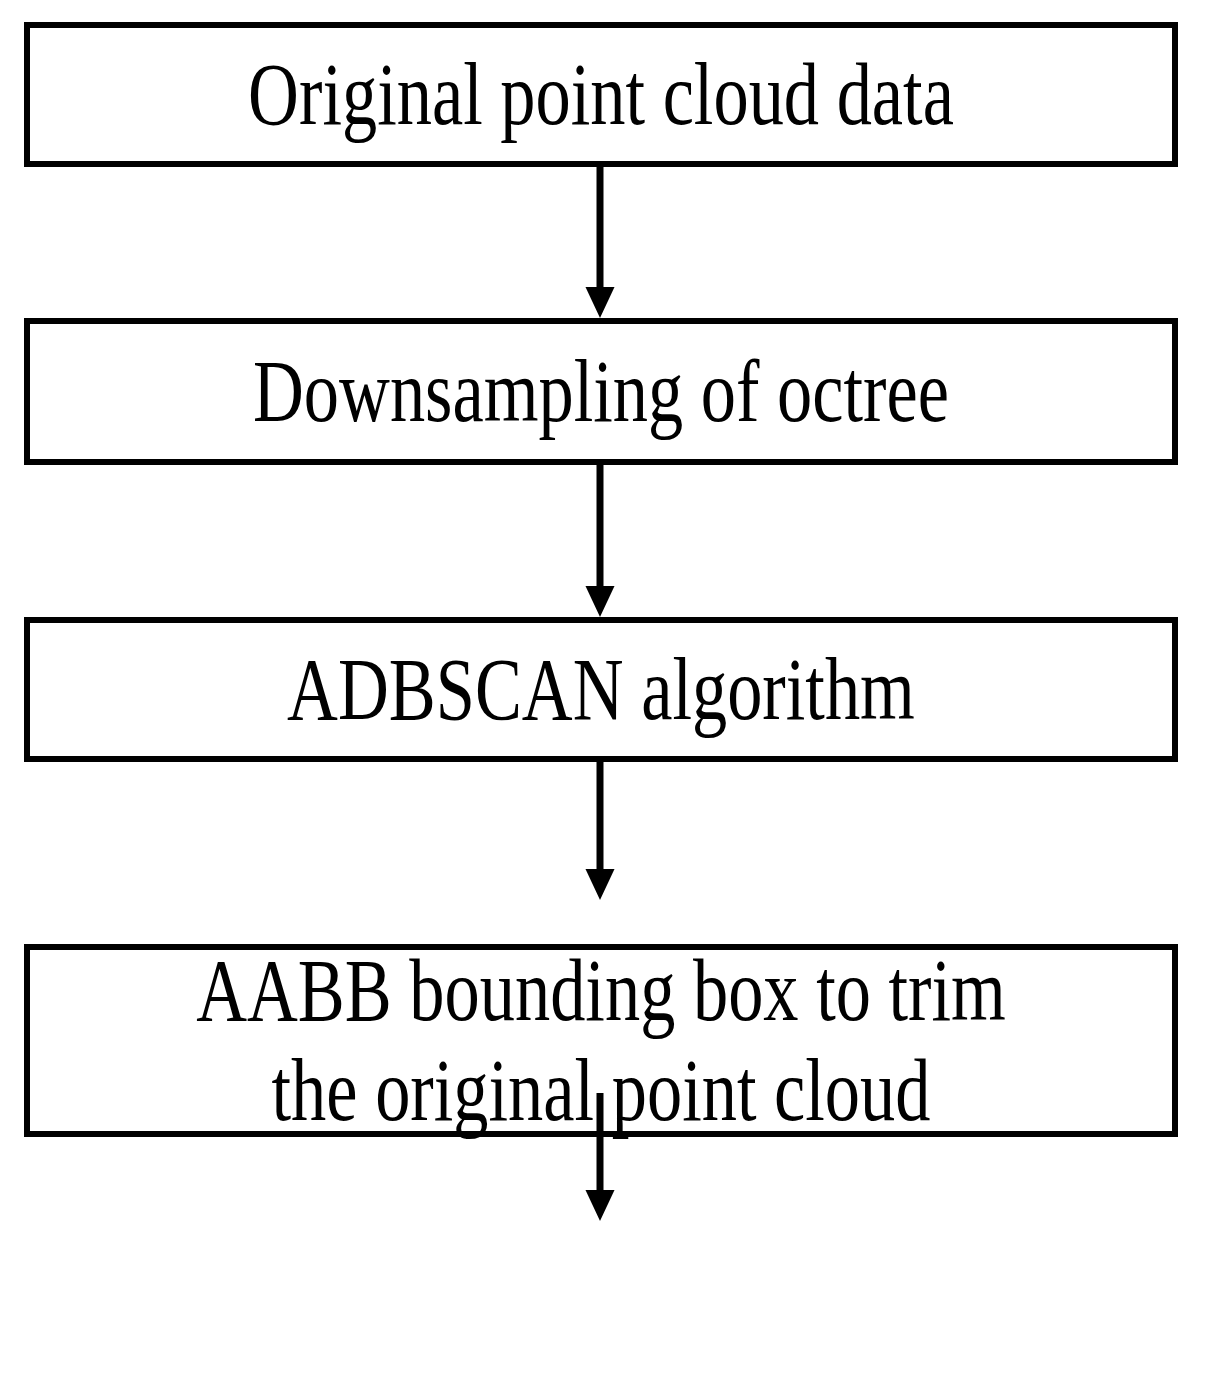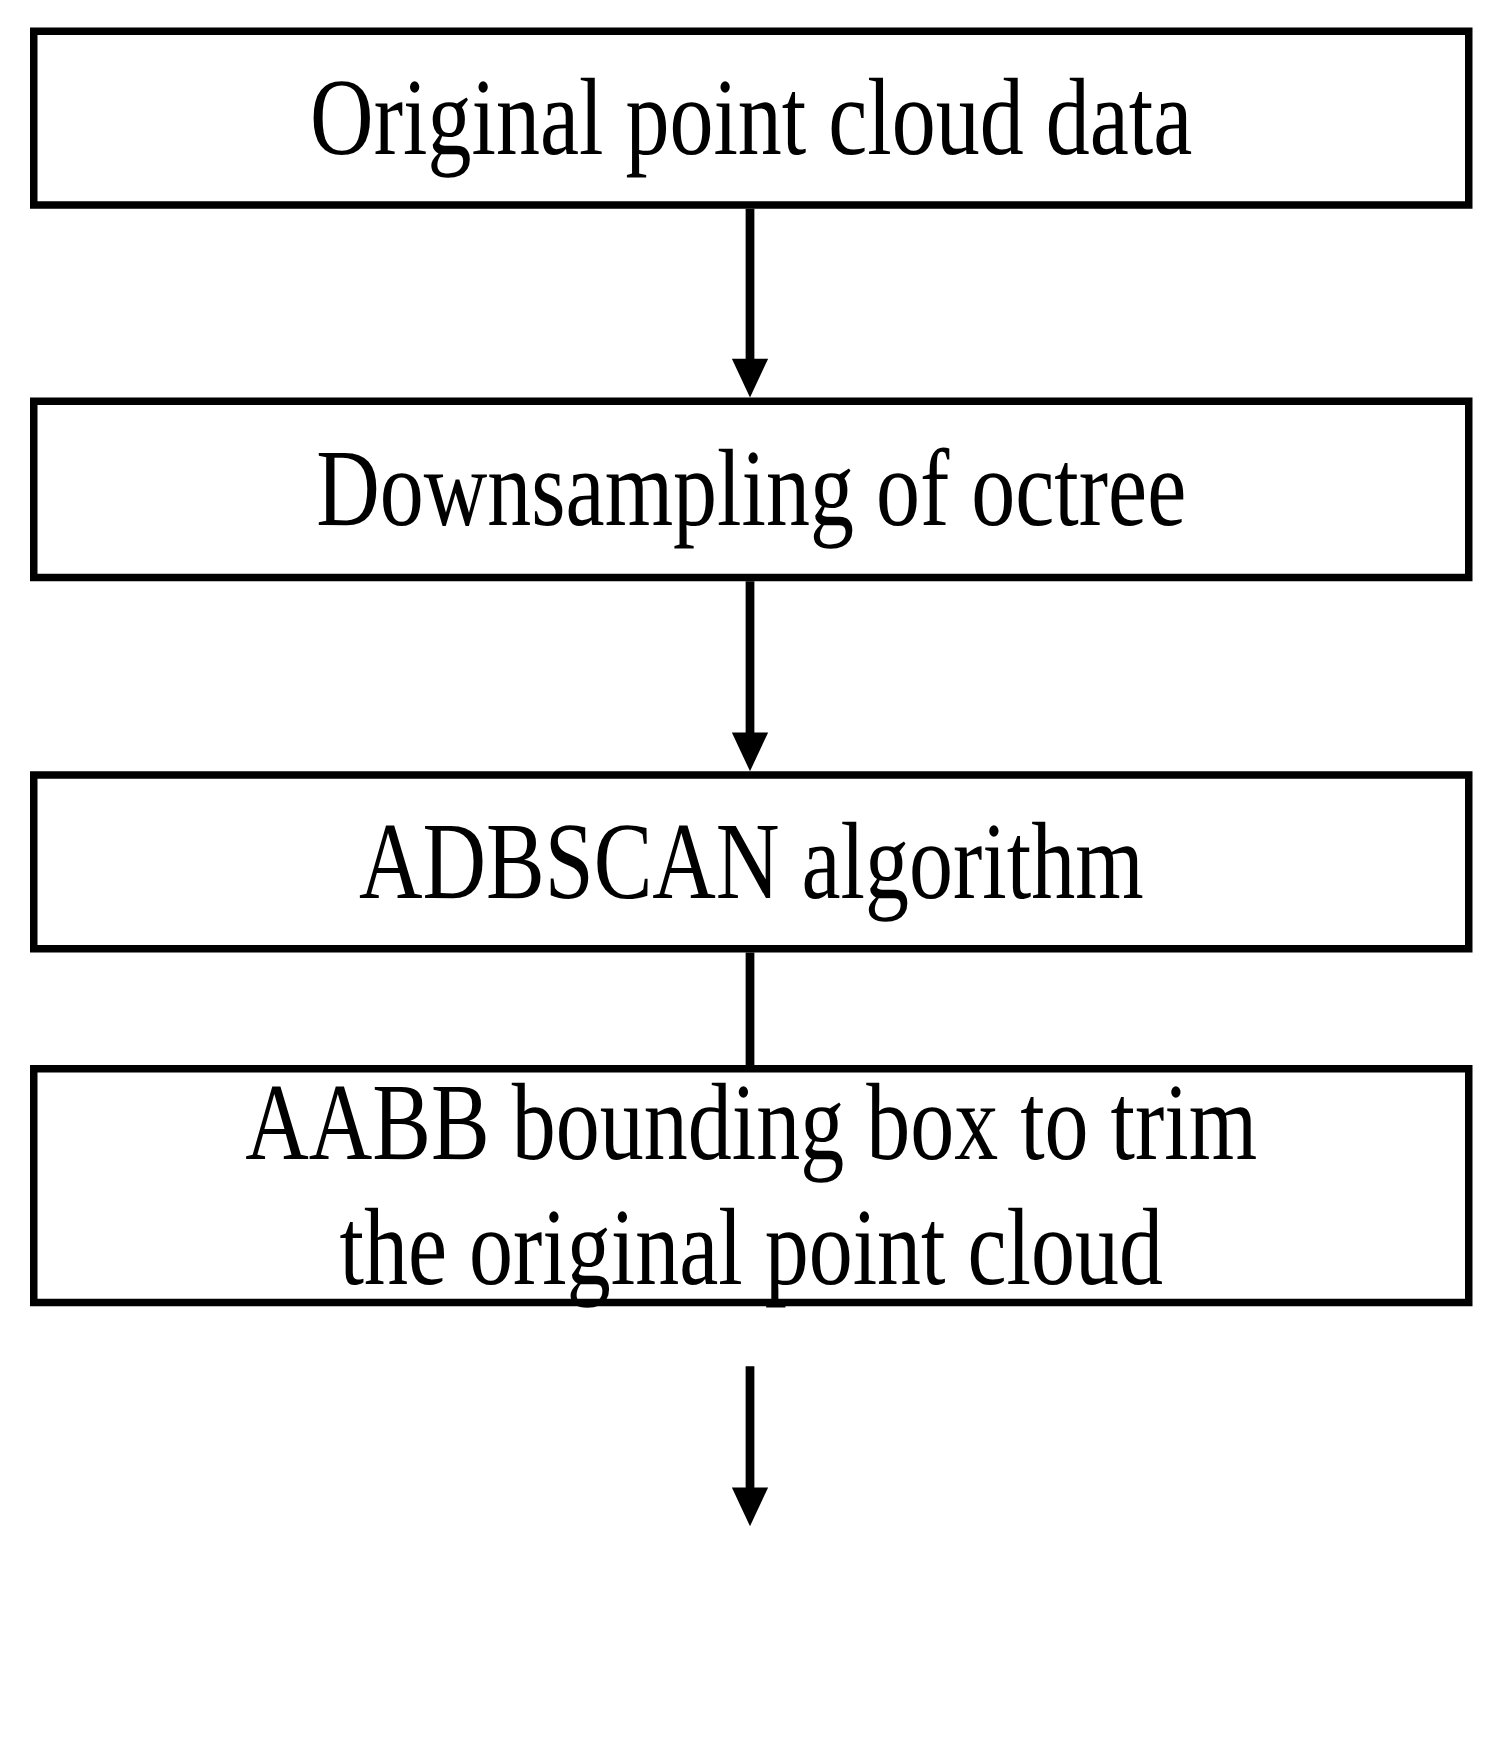--- a/index.html
+++ b/index.html
@@ -41,21 +41,21 @@
     line-height: 100px;
     font-weight: 400;
     transform: scaleX(0.80);
     transform-origin: center center;
     white-space: pre-line;
     letter-spacing: 0px;
   }
   .node-1 { top: 22px;   height: 145px; }
   .node-2 { top: 318px;  height: 147px; justify-content: flex-end; }
   .node-3 { top: 617px;  height: 145px; }
-  .node-4 { top: 852px;  height: 193px; }
+  .node-4 { top: 944px;  height: 193px; }
   .node-5 { top: 1221px; height: 151px; }
 
   .connector {
     position: absolute;
     left: 572px;
     width: 56px;
   }
   .connector svg {
     display: block;
     width: 56px;

